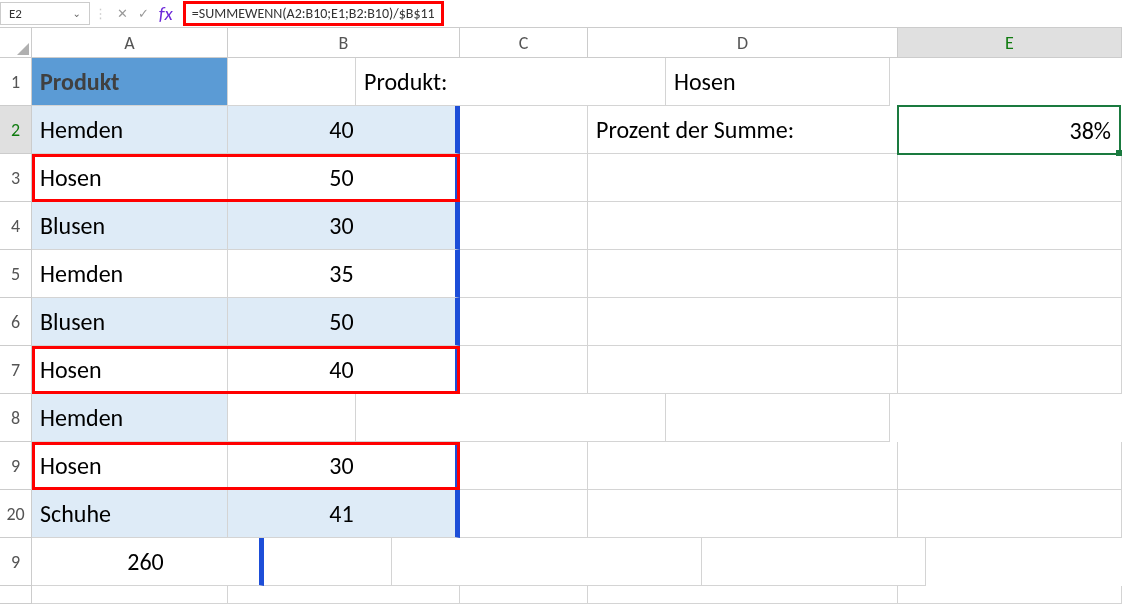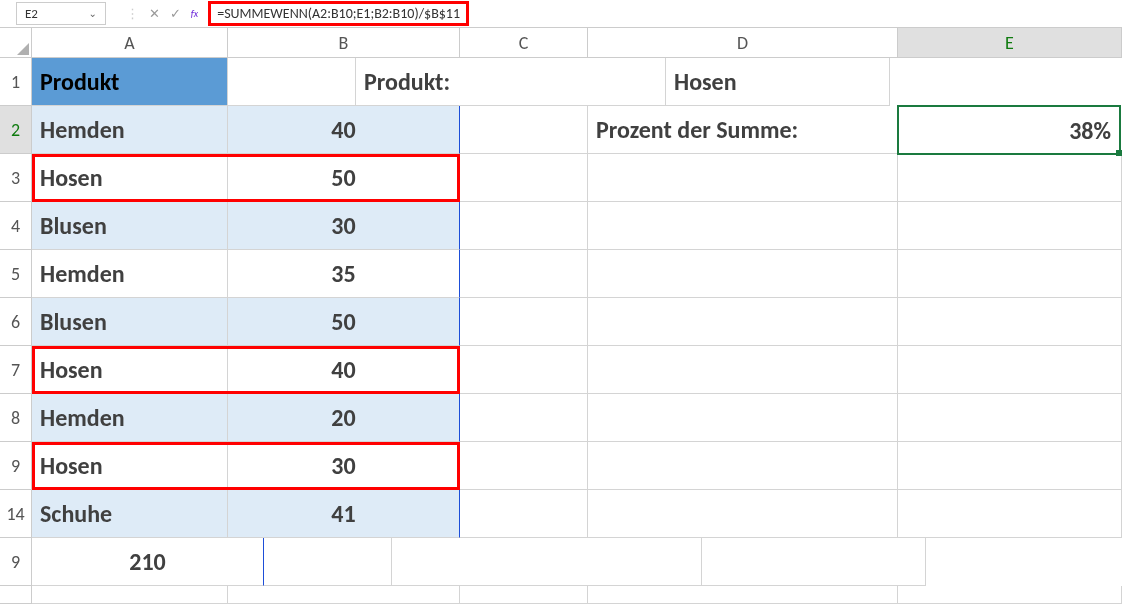--- a/index.html
+++ b/index.html
@@ -19,21 +19,21 @@
     }
     
     .name-box {
       width: 90px;
       border: 1px solid #ccc;
       font-size: 13px;
       padding: 3px 8px;
       display: flex;
       align-items: center;
       justify-content: space-between;
-      margin: 2px 16px;
+      margin: 2px 0;
       background: #fff;
     }
     
     .name-box-chevron {
       font-size: 10px;
       color: #666;
     }
     
     .fb-divider {
       color: #ccc;
@@ -48,21 +48,21 @@
       font-size: 13px;
       color: #999;
       padding: 0 6px;
     }
     
     .fb-icon { cursor: default; }
     
     .fb-fx {
       font-style: italic;
       color: #6d28d9;
-      font-size: 10px;
+      font-size: 19px;
     }
     
     .formula-highlight {
       border: 3px solid #ff0000;
       padding: 1px 6px;
       font-size: 14px;
       color: #333;
       margin-left: 4px;
     }
     
@@ -125,38 +125,37 @@
       color: #0f7b0f;
     }
     
     .cell {
       border-right: 1px solid #d4d4d4;
       border-bottom: 1px solid #d4d4d4;
       padding: 4px 8px;
       display: flex;
       align-items: center;
       font-size: 24px;
-      color: #404040;
+      color: #000000;
       overflow: visible;
       white-space: nowrap;
       position: relative;
-      font-weight: bold;
     }
     
     .col-A { width: 196px; }
     .col-B { width: 232px; }
     .col-C { width: 128px; }
     .col-D { width: 310px; }
     .col-E { width: 224px; }
     
     .data-row { height: 48px; }
     
     .th-cell {
       background: #5b9bd5;
-      color: #000000;
+      color: #404040;
       font-weight: bold;
     }
     .th-cell.col-B { justify-content: center; }
     
     .shaded { background: #deebf7; }
     
     .num { justify-content: center; }
     
     .right { justify-content: flex-end; }
     
@@ -176,21 +175,21 @@
       content: '';
       position: absolute;
       right: -3px;
       bottom: -3px;
       width: 6px;
       height: 6px;
       background: #1a7a3f;
     }
     
     .table-border-right-thick {
-      border-right: 1px solid #1d4ed8;
+      border-right: 5px solid #1d4ed8;
     }
     
     .small-row { height: 18px; }
     .small-row .row-header { font-size: 14px; }
   </style>
 </head>
 <body>
 
 <div class="formula-bar">
   <div class="name-box">
@@ -277,47 +276,46 @@
     <div class="cell col-A">Hosen</div>
     <div class="cell col-B num table-border-right-thick">40</div>
     <div class="cell col-C"></div>
     <div class="cell col-D"></div>
     <div class="cell col-E"></div>
   </div>
 
   <div class="grid-row data-row">
     <div class="row-header">8</div>
     <div class="cell col-A shaded">Hemden</div>
-    <div class="cell col-B shaded num table-border-right-thick">20</div>
     <div class="cell col-C"></div>
     <div class="cell col-D"></div>
     <div class="cell col-E"></div>
   </div>
 
   <div class="grid-row data-row">
     <div class="row-header">9</div>
     <div class="cell col-A">Hosen</div>
     <div class="cell col-B num table-border-right-thick">30</div>
     <div class="cell col-C"></div>
     <div class="cell col-D"></div>
     <div class="cell col-E"></div>
   </div>
 
   <div class="grid-row data-row">
-    <div class="row-header">14</div>
+    <div class="row-header">20</div>
     <div class="cell col-A shaded">Schuhe</div>
     <div class="cell col-B shaded num table-border-right-thick">41</div>
     <div class="cell col-C"></div>
     <div class="cell col-D"></div>
     <div class="cell col-E"></div>
   </div>
 
   <div class="grid-row data-row">
     <div class="row-header">9</div>
-    <div class="cell col-B num table-border-right-thick">210</div>
+    <div class="cell col-B num table-border-right-thick">260</div>
     <div class="cell col-C"></div>
     <div class="cell col-D"></div>
     <div class="cell col-E"></div>
   </div>
 
   <div class="grid-row small-row">
     <div class="row-header"></div>
     <div class="cell col-A"></div>
     <div class="cell col-B"></div>
     <div class="cell col-C"></div>

